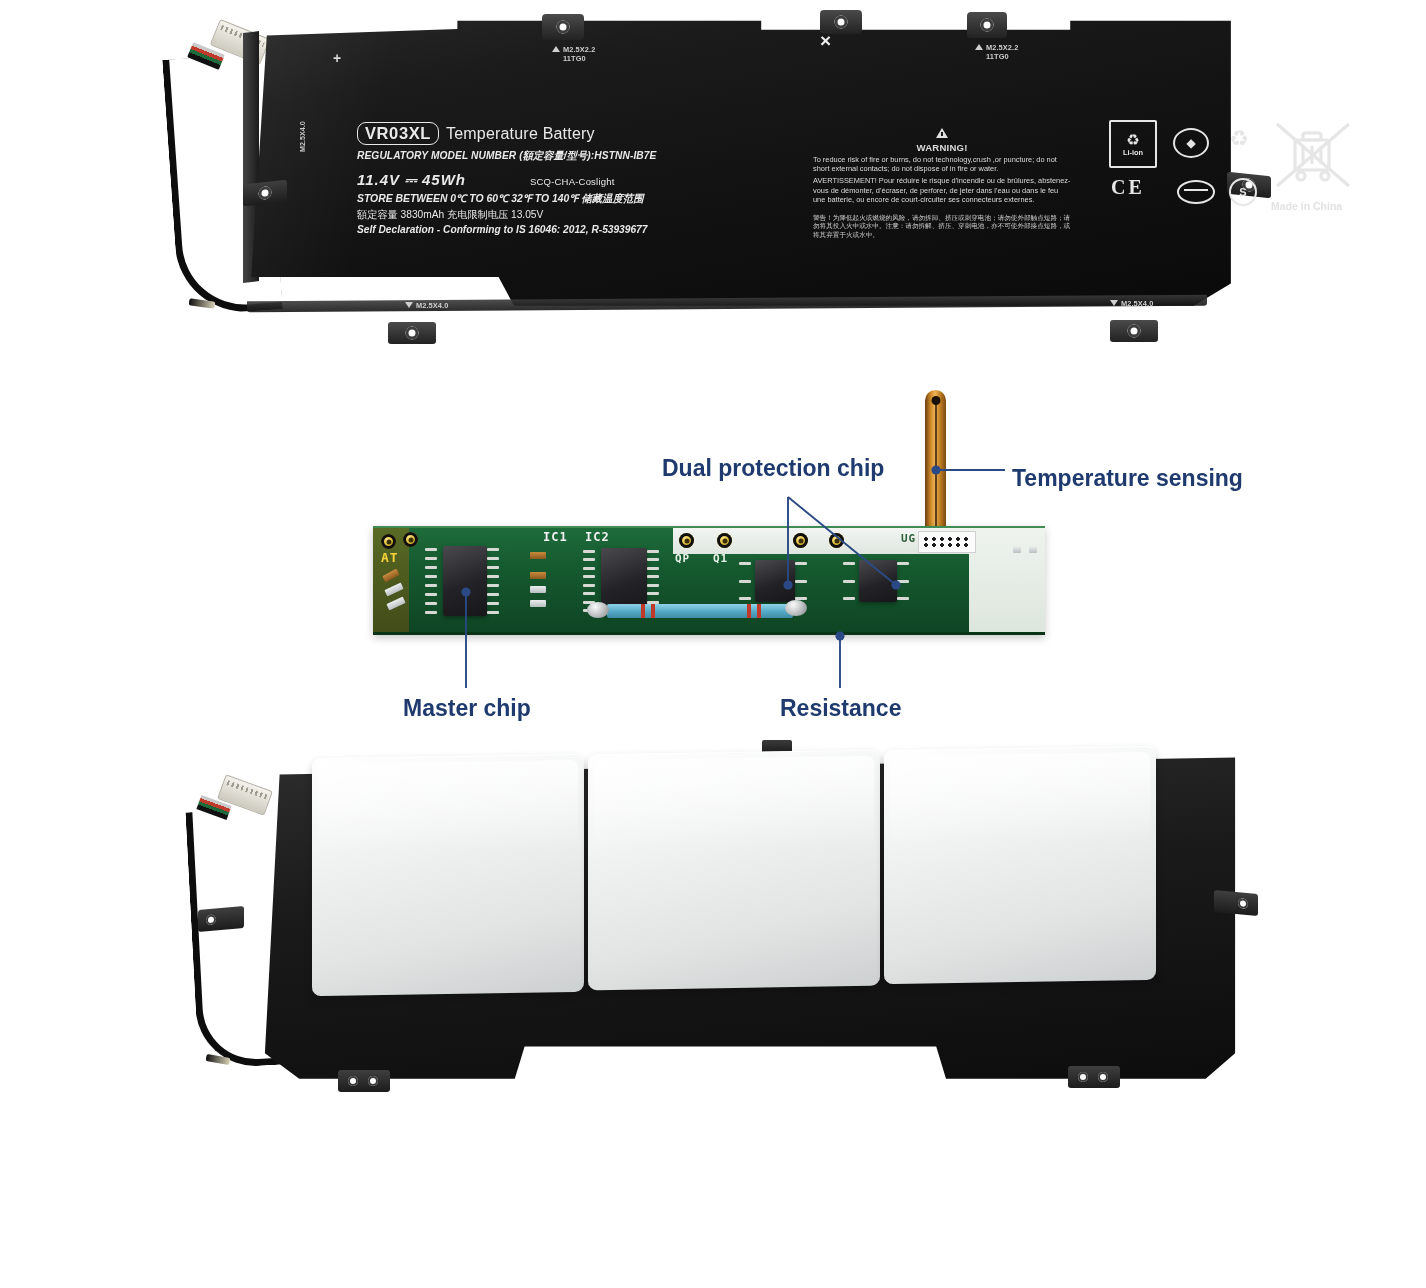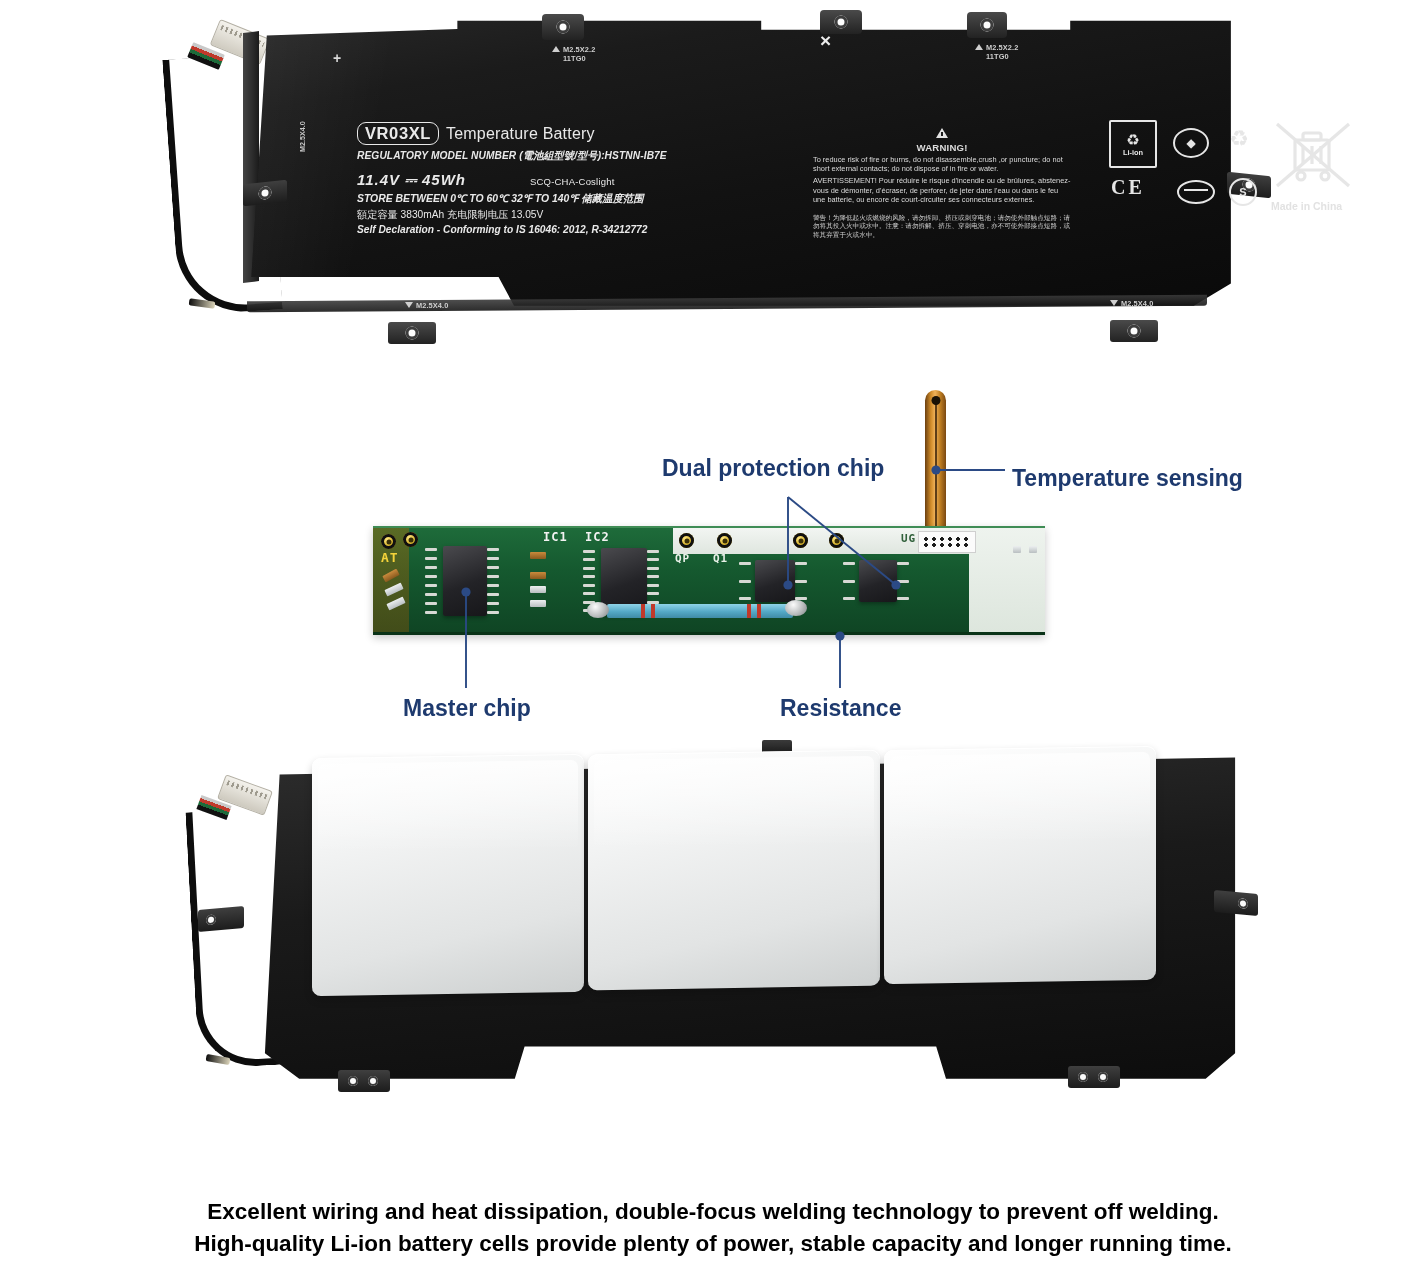--- a/index.html
+++ b/index.html
@@ -342,40 +342,40 @@
       </div>
       <div class="mark" style="left:905px;top:290px;">
         <span class="tri down"></span><span>M2.5X4.0</span>
       </div>
 
       <div class="label-block">
         <div class="lb-line1">
           <span class="lb-model">VR03XL</span>
           <span class="lb-rech">Temperature Battery</span>
         </div>
-        <div class="lb-reg">REGULATORY MODEL NUMBER (電池組型號/型号):HSTNN-IB7E</div>
+        <div class="lb-reg">REGULATORY MODEL NUMBER (額定容量/型号):HSTNN-IB7E</div>
         <div class="lb-row3">
           <span>
             <span class="lb-volt">11.4V</span>
             <span class="lb-volt">⎓</span>
             <span class="lb-volt">45Wh</span>
           </span>
           <span class="lb-sup">SCQ-CHA-Coslight</span>
         </div>
         <div class="lb-store">STORE BETWEEN 0℃ TO 60℃  32℉ TO 140℉ 储藏温度范围</div>
         <div class="lb-cn">額定容量 3830mAh   充电限制电压 13.05V</div>
-        <div class="lb-decl">Self Declaration - Conforming to IS 16046: 2012, R-34212772</div>
+        <div class="lb-decl">Self Declaration - Conforming to IS 16046: 2012, R-53939677</div>
       </div>
 
       <div class="warn-block">
         <div class="warn-head">
           <span class="warn-tri"></span>
           <span>WARNING!</span>
         </div>
-        <div class="warn-en">To reduce risk of fire or burns, do not disassemble,crush ,or puncture; do not short external contacts; do not dispose of in fire or water.</div>
+        <div class="warn-en">To reduce risk of fire or burns, do not technology,crush ,or puncture; do not short external contacts; do not dispose of in fire or water.</div>
         <div class="warn-fr">AVERTISSEMENT! Pour réduire le risque d'incendie ou de brûlures, abstenez-vous de démonter, d'écraser, de perforer, de jeter dans l'eau ou dans le feu une batterie, ou encore de court-circuiter ses connecteurs externes.</div>
         <div class="warn-cn">警告！为降低起火或燃烧的风险，请勿拆卸、挤压或刺穿电池；请勿使外部触点短路；请勿将其投入火中或水中。注意：请勿拆解、挤压、穿刺电池，亦不可使外部接点短路，或将其弃置于火或水中。</div>
       </div>
 
       <div class="certs">
         <div class="cert-liion">
           <span class="glyph">♻</span>
           <span class="txt">Li-ion</span>
         </div>
         <div class="cert-tri-circ">◆</div>
@@ -567,18 +567,14 @@
     <div class="bb-tab bb-tab-b1">
         <span class="h" style="left:10px;"></span>
         <span class="h" style="left:30px;"></span>
       </div>
     <div class="bb-tab bb-tab-b2">
         <span class="h" style="left:10px;"></span>
         <span class="h" style="left:30px;"></span>
       </div>
   </div>
 
-  <div class="abs" id="desc">
-    <div>Excellent wiring and heat dissipation, double-focus welding technology to prevent off welding.</div>
-    <div>High-quality Li-ion battery cells provide plenty of power, stable capacity and longer running time.</div>
-  </div>
 
 </div>
 
 </body></html>

